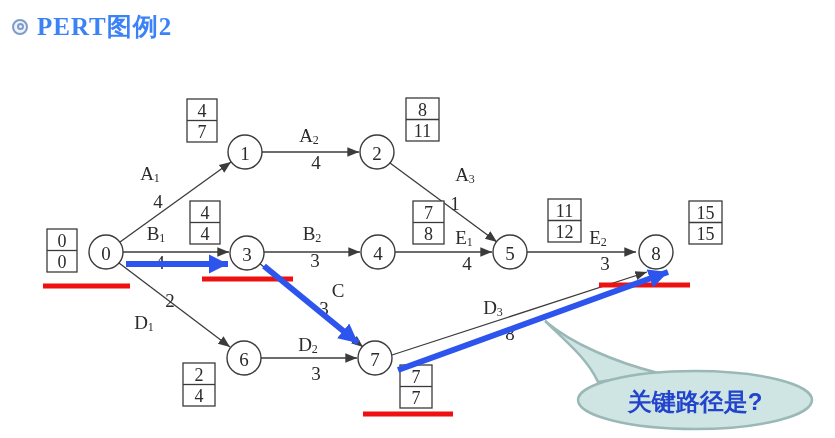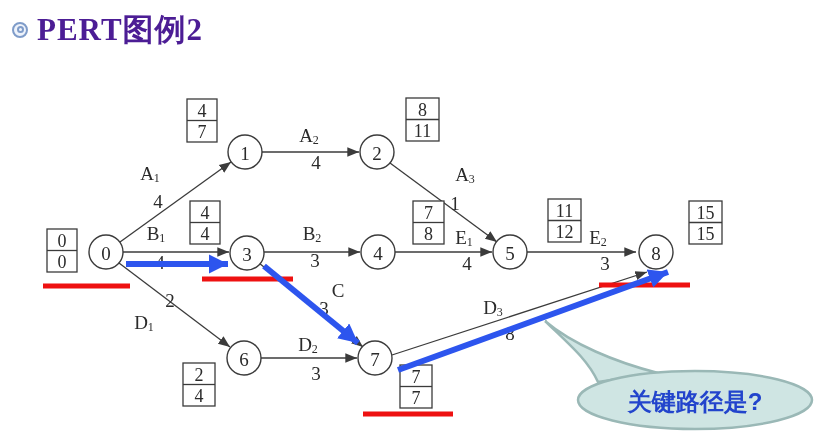--- a/index.html
+++ b/index.html
@@ -2,21 +2,21 @@
 <html><head>
 <meta charset="utf-8">
 <style>
   html,body{margin:0;padding:0;background:#fff;}
   body{width:835px;height:438px;position:relative;overflow:hidden;
        font-family:"Liberation Serif","DejaVu Serif",serif;}
   .title-row{position:absolute;left:12px;top:14px;display:flex;align-items:center;gap:9px;z-index:2;}
   .bullet{width:12px;height:12px;border:2px solid #7f9cc9;border-radius:50%;
           display:inline-flex;align-items:center;justify-content:center;background:#eef3fb;}
   .bullet-inner{width:3px;height:3px;border:2px solid #7f9cc9;border-radius:50%;}
-  h1.slide-title{margin:0;font-size:31px;font-weight:600;color:#4c1d95;line-height:1;
+  h1.slide-title{margin:0;font-size:25px;font-weight:600;color:#3b82f6;line-height:1;
                  font-family:"Liberation Serif","DejaVu Serif",serif;letter-spacing:1px;}
   svg#diagram{position:absolute;left:0;top:0;z-index:1;}
   text{font-family:"Liberation Serif","DejaVu Serif",serif;fill:#2b2b2b;}
   .elab{font-size:19px;text-anchor:middle;dominant-baseline:central;}
   .esub{font-size:12px;}
   .nlab{font-size:19px;text-anchor:middle;dominant-baseline:central;}
   .blab{font-size:18px;text-anchor:middle;dominant-baseline:central;}
   .bubtext{font-size:24px;font-weight:bold;text-anchor:middle;dominant-baseline:central;
            font-family:"Liberation Sans","DejaVu Sans",sans-serif;}
 </style>

